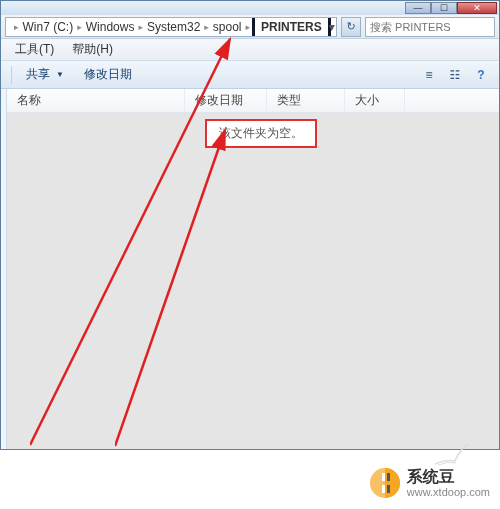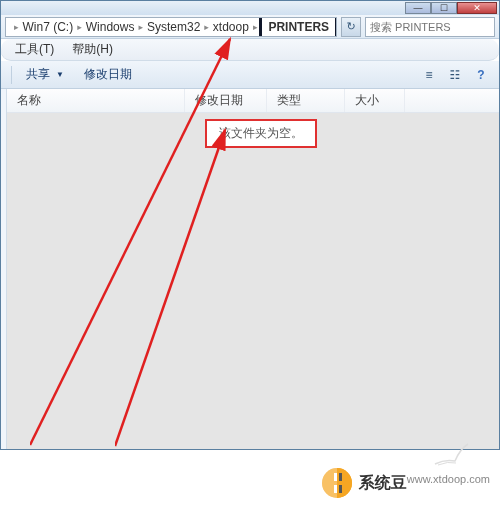--- a/index.html
+++ b/index.html
@@ -17,21 +17,21 @@
     .addressbar { height: 24px; background: linear-gradient(to bottom, #f0f5fb, #e0ebf5); display: flex; align-items: center; padding: 2px 4px; gap: 4px; border-bottom: 1px solid #c0d0e0; }
     .breadcrumb { flex: 1; height: 20px; background: #fff; border: 1px solid #a0b0c0; display: flex; align-items: center; padding: 0 4px; font-size: 11px; color: #333; overflow: hidden; }
     .bc-sep { color: #888; margin: 0 4px; font-size: 9px; }
     .bc-item { white-space: nowrap; cursor: pointer; }
     .bc-item.highlighted { border: 3px solid #0f172a; padding: 3px 6px; margin: 0 -2px; font-weight: bold; }
     .bc-dropdown { width: 16px; text-align: center; color: #555; cursor: pointer; margin-left: auto; }
     .refresh-btn { width: 20px; height: 20px; background: linear-gradient(#e8f0f8, #c8d8e8); border: 1px solid #a0b0c0; display: flex; align-items: center; justify-content: center; color: #357; font-size: 11px; cursor: pointer; }
     .searchbox { width: 130px; height: 20px; background: #fff; border: 1px solid #a0b0c0; display: flex; align-items: center; padding: 0 4px; }
     .searchbox input { border: none; outline: none; width: 100%; color: #999; font-size: 11px; }
     
-    .menubar { height: 22px; background: linear-gradient(to bottom, #f5f8fc, #e8eef5); display: flex; align-items: flex-start; padding: 0 6px; gap: 2px; border-bottom: 1px solid #d0dce8; font-size: 12px; color: #333; border-radius: 10px; }
+    .menubar { height: 22px; background: linear-gradient(to bottom, #f5f8fc, #e8eef5); display: flex; align-items: flex-start; padding: 0 6px; gap: 2px; border-bottom: 1px solid #d0dce8; font-size: 12px; color: #333; }
     .menu-item { padding: 2px 8px; cursor: pointer; }
     
     .toolbar { height: 28px; background: linear-gradient(to bottom, #f0f5fb, #dde8f3); display: flex; align-items: center; padding: 0 6px; border-bottom: 1px solid #c0d0e0; }
     .tool-item { padding: 3px 10px; color: #1a3e6e; cursor: pointer; display: flex; align-items: center; gap: 4px; font-size: 12px; }
     .tool-sep { width: 1px; height: 18px; background: #c0d0e0; margin: 0 4px; }
     .tool-right { margin-left: auto; display: flex; align-items: center; gap: 2px; }
     .view-btn { width: 24px; height: 20px; display: flex; align-items: center; justify-content: center; color: #357; cursor: pointer; }
     
     .content { display: flex; height: calc(100% - 88px); }
     .sidebar { width: 6px; background: #f0f5fb; border-right: 1px solid #d0dce8; }
@@ -46,21 +46,21 @@
     
     .empty-msg { position: absolute; top: 30px; left: 198px; border: 2px solid #e03030; padding: 4px 12px; font-size: 12px; color: #555; background: #fff; }
     
     .annotation { position: absolute; pointer-events: none; }
     .arrow1 { top: 37px; left: 30px; }
     .arrow2 { top: 128px; left: 115px; }
     
     .watermark { position: absolute; bottom: 10px; right: 10px; display: flex; align-items: center; gap: 6px; }
     .wm-logo { width: 32px; height: 32px; position: relative; }
     .wm-logo svg { width: 32px; height: 32px; }
-    .wm-text { display: flex; flex-direction: row; line-height: 1.2; }
+    .wm-text { display: flex; flex-direction: column; line-height: 1.2; }
     .wm-title { font-size: 16px; font-weight: bold; color: #333; }
     .wm-url { font-size: 11px; color: #888; }
     
     .page-curl { position: absolute; bottom: 40px; right: 30px; width: 40px; height: 30px; }
     .chevron-down { font-size: 8px; margin-left: 2px; }
   </style>
 </head>
 <body>
 
 <div class="window">
@@ -75,21 +75,21 @@
 
   <div class="addressbar">
     <div class="breadcrumb">
       <span class="bc-sep">▸</span>
       <span class="bc-item">Win7 (C:)</span>
       <span class="bc-sep">▸</span>
       <span class="bc-item">Windows</span>
       <span class="bc-sep">▸</span>
       <span class="bc-item">System32</span>
       <span class="bc-sep">▸</span>
-      <span class="bc-item">xtdoop</span>
+      <span class="bc-item">spool</span>
       <span class="bc-sep">▸</span>
       <span class="bc-item highlighted">PRINTERS</span>
       <span class="bc-dropdown">▾</span>
     </div>
     <div class="refresh-btn">↻</div>
     <div class="searchbox">
       <input type="text" placeholder="搜索 PRINTERS" style="">
     </div>
   </div>
 

